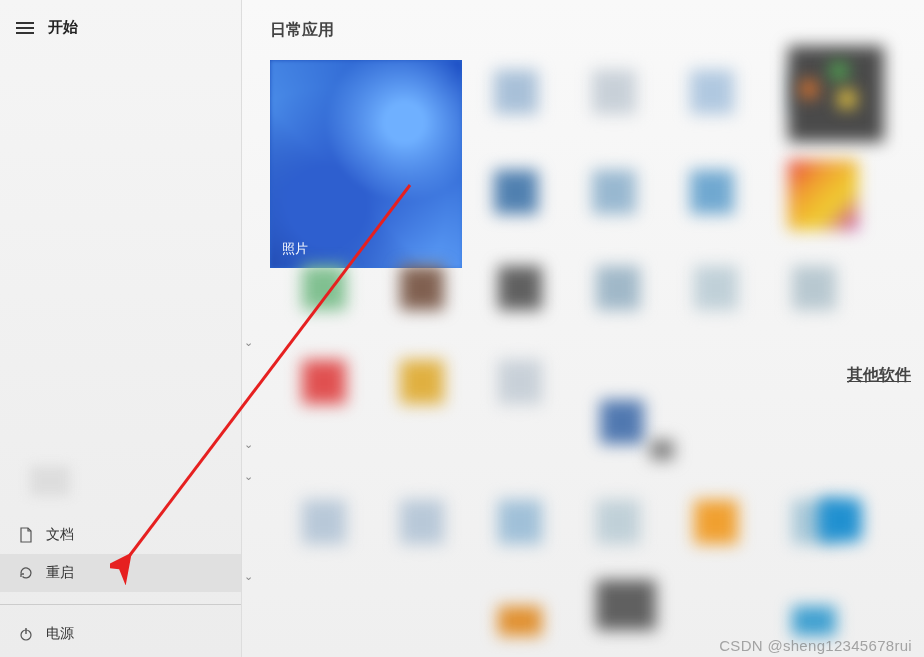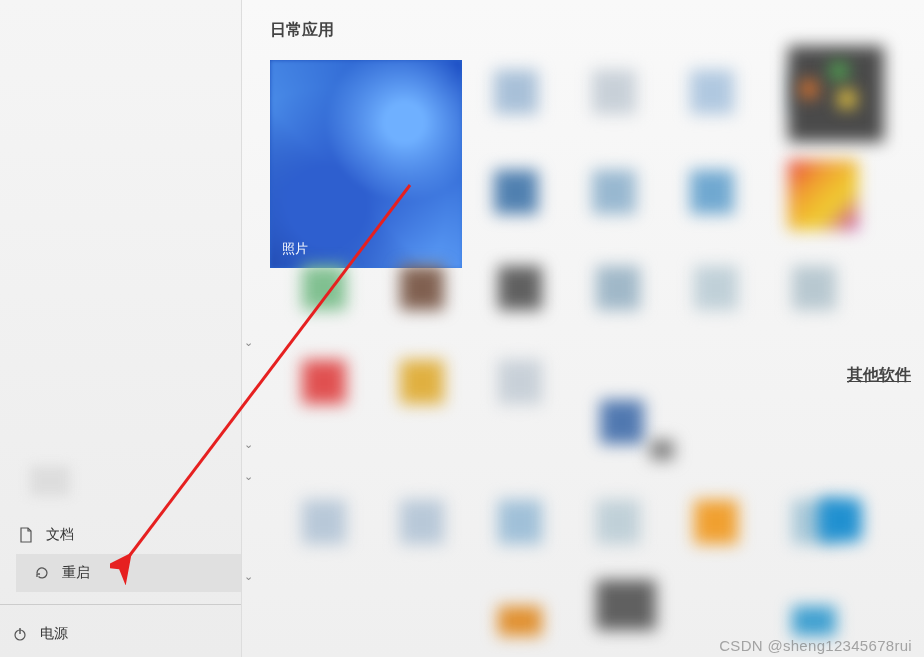--- a/index.html
+++ b/index.html
@@ -9,24 +9,24 @@
     .sidebar { width: 242px; background: linear-gradient(180deg, #f5f5f5 0%, #ececec 100%); border-right: 1px solid #ddd; display: flex; flex-direction: column; position: relative; }
     .sidebar-header { display: flex; align-items: center; padding: 18px 16px; gap: 14px; }
     .hamburger { width: 18px; cursor: pointer; }
     .hamburger div { height: 2px; background: #333; margin: 3px 0; }
     .header-title { font-size: 15px; font-weight: 700; color: #222; }
     .sidebar-spacer { flex: 1; }
     .blur-box { width: 40px; height: 30px; background: #ddd; margin-left: 30px; margin-bottom: 20px; filter: blur(6px); }
     
     .menu-list { padding-bottom: 6px; }
     .menu-item { display: flex; align-items: center; padding: 10px 18px; gap: 12px; cursor: pointer; font-size: 14px; color: #333; }
-    .menu-item.highlight { background: #e0e0e0; margin-left: 16px; }
+    .menu-item.highlight { background: #e0e0e0; }
     .menu-icon { width: 16px; height: 16px; display:flex; align-items:center; justify-content:center; }
     .divider { height: 1px; background: #ccc; margin: 6px 0; }
-    .power-row { display:flex; align-items:center; padding: 14px 12px; gap:12px; font-size:14px; color:#333; cursor:pointer; }
+    .power-row { display:flex; align-items:center; padding: 14px 18px; gap:12px; font-size:14px; color:#333; cursor:pointer; }
     
     .main { flex: 1; background: linear-gradient(180deg, #f9f9f9, #efefef); padding: 20px 28px 10px 28px; position: relative; overflow:hidden; }
     .section-title { font-size: 16px; color: #444; font-weight:600; margin-bottom: 8px; }
     .section-title.other { position:absolute; left: 605px; top: 365px; text-decoration: underline; }
     
     .big-tile { position:absolute; left: 28px; top: 60px; width: 192px; height: 208px; background: linear-gradient(135deg, #1a4bb8, #3a7de0); border-radius: 0; overflow:hidden; }
     .big-tile .swirl { position:absolute; inset:0; background: radial-gradient(circle at 70% 30%, #6fb0ff 10%, transparent 40%), radial-gradient(circle at 30% 70%, #2e5fcf 20%, transparent 60%), conic-gradient(from 45deg at 40% 60%, #1e50c5, #5a9bf5, #1a3f9e, #4a8ce8, #1e50c5); filter: blur(2px); }
     .big-tile .label { position:absolute; bottom:10px; left:12px; color:#fff; font-size:13px; }
     .px { position:absolute; filter: blur(8px); }
     
@@ -34,20 +34,28 @@
     
     .arrow-svg { position:absolute; left: 110px; top: 175px; pointer-events:none; z-index:50; }
     
     .watermark { position:absolute; right: 12px; bottom: 3px; color: rgba(100,100,100,0.55); font-size: 15px; letter-spacing: 0.3px; }
   </style>
 </head>
 <body>
 
 <div class="container">
   <div class="sidebar">
+    <div class="sidebar-header">
+      <div class="hamburger">
+          <div></div>
+          <div></div>
+          <div></div>
+        </div>
+      <div class="header-title">开始</div>
+    </div>
     <div class="sidebar-spacer"></div>
     <div class="blur-box"></div>
     <div class="menu-list">
       <div class="menu-item">
         <span class="menu-icon">
             <svg width="16" height="16" viewBox="0 0 16 16">
               <path d="M3 1h7l3 3v11H3z" fill="none" stroke="#555" stroke-width="1.2"></path>
               <path d="M10 1v3h3" fill="none" stroke="#555" stroke-width="1.2"></path>
             </svg>
           </span>

